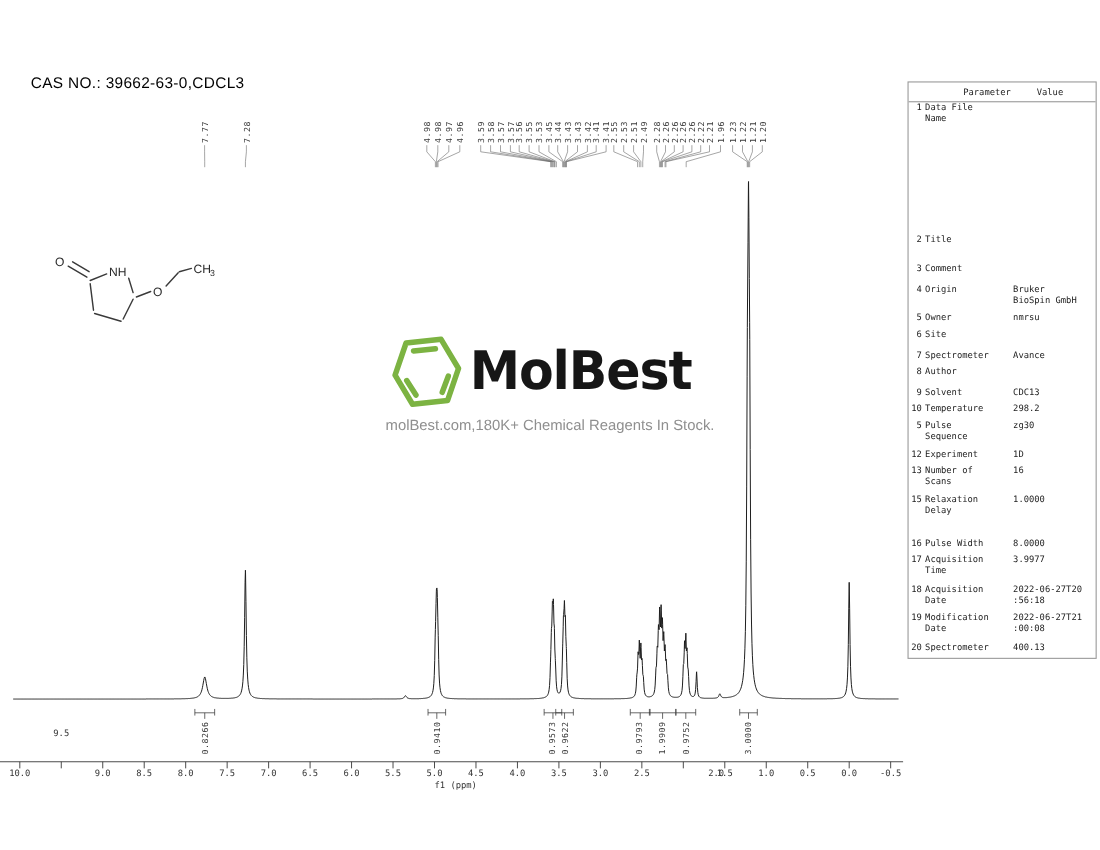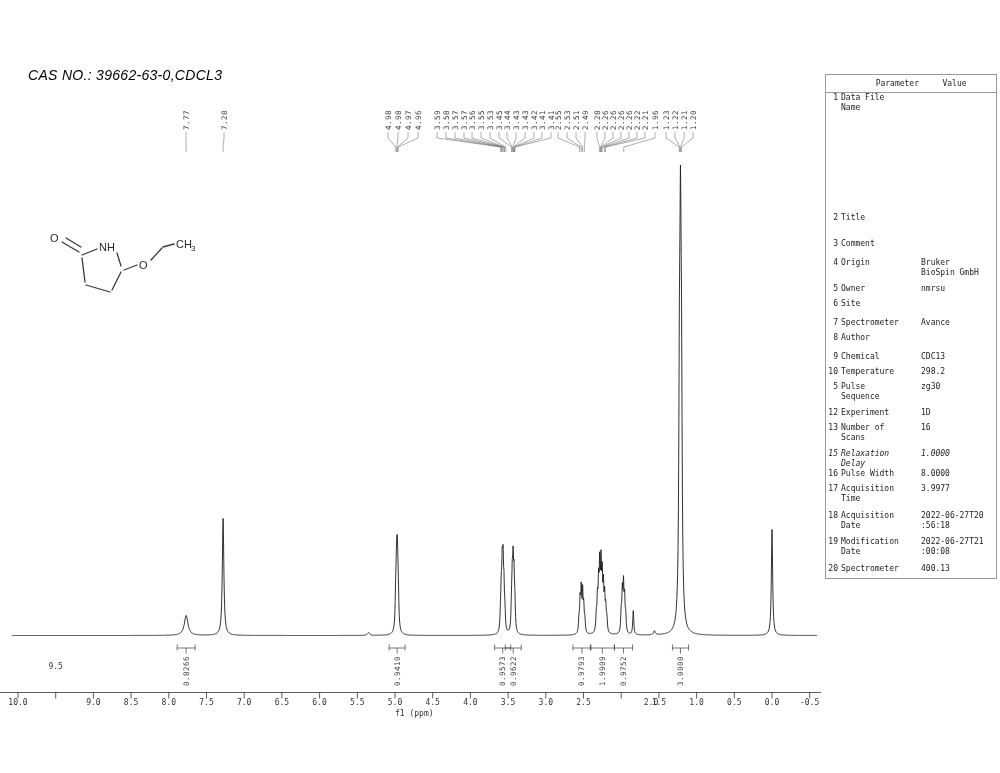--- a/index.html
+++ b/index.html
@@ -1,21 +1,21 @@
 <!DOCTYPE html>
 <html><head>
 <meta charset="utf-8">
 <style>
   html,body{margin:0;padding:0;background:#fff;}
   body{width:1000px;height:773px;position:relative;overflow:hidden;
        font-family:"Liberation Sans",sans-serif;color:#111;}
   #page{position:absolute;inset:0;}
   svg{display:block;}
   #spec-svg{position:absolute;left:0;top:0;z-index:1;}
-  #title{position:absolute;left:28px;top:67px;font-size:14px;letter-spacing:.3px;color:#000;z-index:3;font-style:italic;}
+  #title{position:absolute;left:28px;top:67px;font-size:14px;letter-spacing:.3px;color:#000;z-index:3;}
   
   .vl{position:absolute;font-family:"DejaVu Sans Mono",monospace;font-size:7.5px;
       letter-spacing:.5px;color:#3c3c3c;white-space:nowrap;
       transform:rotate(-90deg);transform-origin:0 0;z-index:2;}
   .tickl{position:absolute;font-family:"DejaVu Sans Mono",monospace;font-size:8px;
       color:#333;width:34px;text-align:center;z-index:2;}
   #axis-title{position:absolute;font-family:"DejaVu Sans Mono",monospace;font-size:8px;
       color:#333;z-index:2;}
   
   #structure{position:absolute;left:35px;top:222px;z-index:2;}
@@ -155,20 +155,32 @@
 
       <line x1="128" y1="25" x2="139" y2="22"></line>
     </g>
     <text x="15" y="20">O</text>
     <text x="64" y="29">NH</text>
     <text x="104" y="47">O</text>
     <text x="141" y="26">CH</text>
     <text class="sub" x="156" y="29">3</text>
   </svg>
 
+  <div id="logo">
+    <svg width="64" height="66" viewBox="0 0 64 66">
+      <g transform="rotate(-6 32 34)" stroke="#7cb342" stroke-width="5" stroke-linejoin="round" stroke-linecap="round" fill="none">
+        <polygon points="16,6 48,6 61,34 48,62 16,62 3,34"></polygon>
+        <line x1="22" y1="14" x2="42" y2="14"></line>
+        <line x1="13" y1="40" x2="20" y2="54"></line>
+        <line x1="51" y1="40" x2="44" y2="54"></line>
+      </g>
+    </svg>
+    <div id="logo-text">MolBest</div>
+  </div>
+  <div id="tagline">molBest.com,180K+ Chemical Reagents In Stock.</div>
 
   <div id="ptable">
     <div id="phead">
       <span class="h1"></span>
       <span class="h2">Parameter</span>
       <span class="h3">Value</span>
     </div>
     <div id="prows">
         <div class="prow" style="margin-bottom: 100px;">
           <span class="pnum">1</span>
@@ -207,21 +219,21 @@
           <span class="pname">Spectrometer</span>
           <span class="pval">Avance</span>
         </div>
         <div class="prow" style="margin-bottom: 9px;">
           <span class="pnum">8</span>
           <span class="pname">Author</span>
           <span class="pval"></span>
         </div>
         <div class="prow" style="margin-bottom: 5px;">
           <span class="pnum">9</span>
-          <span class="pname">Chemical</span>
+          <span class="pname">Solvent</span>
           <span class="pval">CDC13</span>
         </div>
         <div class="prow" style="margin-bottom: 5px;">
           <span class="pnum">10</span>
           <span class="pname">Temperature</span>
           <span class="pval">298.2</span>
         </div>
         <div class="prow" style="margin-bottom: 6px;">
           <span class="pnum">5</span>
           <span class="pname">Pulse
@@ -232,21 +244,21 @@
           <span class="pnum">12</span>
           <span class="pname">Experiment</span>
           <span class="pval">1D</span>
         </div>
         <div class="prow" style="margin-bottom: 6px;">
           <span class="pnum">13</span>
           <span class="pname">Number of
 Scans</span>
           <span class="pval">16</span>
         </div>
-        <div class="prow" style="margin-bottom: 0; font-style: italic;">
+        <div class="prow" style="margin-bottom: 20px;">
           <span class="pnum">15</span>
           <span class="pname">Relaxation
 Delay</span>
           <span class="pval">1.0000</span>
         </div>
         <div class="prow" style="margin-bottom: 5px;">
           <span class="pnum">16</span>
           <span class="pname">Pulse Width</span>
           <span class="pval">8.0000</span>
         </div>

